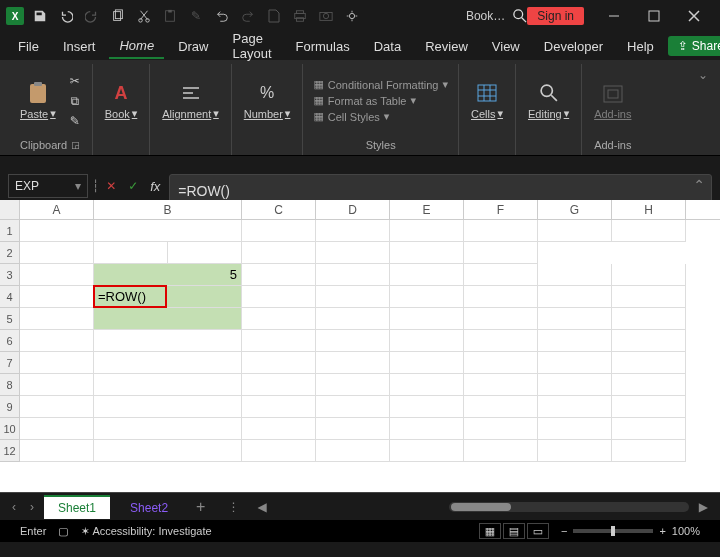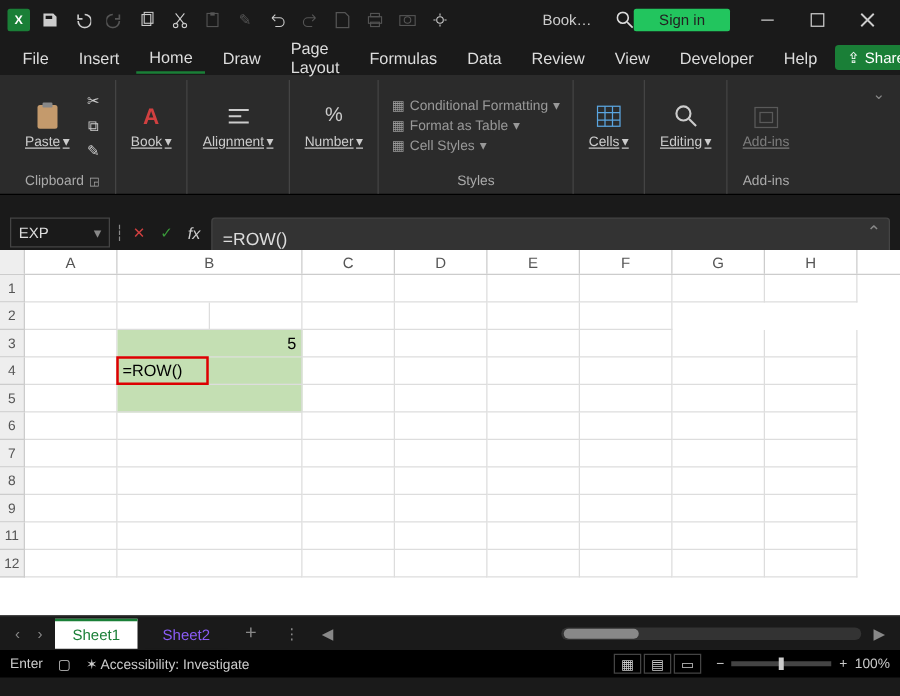--- a/index.html
+++ b/index.html
@@ -5,29 +5,29 @@
   * { box-sizing: border-box; margin: 0; padding: 0; font-family: "Segoe UI", Arial, sans-serif; }
   body { width: 720px; height: 557px; background: #1a1a1a; color: #ddd; overflow: hidden; font-size: 12px; }
   
   
   .titlebar { height: 32px; background: #1a1a1a; display: flex; align-items: center; padding: 0 6px; }
   .titlebar .app-icon { width: 18px; height: 18px; background: #1a7f37; color: #fff; font-size: 10px; display: flex; align-items: center; justify-content: center; border-radius: 2px; margin-right: 6px; font-weight: bold; }
   .titlebar .qat { display: flex; gap: 6px; align-items: center; flex: 0 0 auto; }
   .titlebar .qat .qbtn { width: 20px; height: 20px; display: flex; align-items: center; justify-content: center; color: #ccc; cursor: pointer; }
   .titlebar .qat .qbtn.dim { color: #555; }
   .titlebar .spacer { flex: 1; }
-  .titlebar .doc { color: #ccc; font-size: 12px; margin: 0 20px; }
-  .titlebar .signin { background: #22c55e; color: #222; padding: 2px 20px; border-radius: 2px; font-size: 12px; text-align: right; }
+  .titlebar .doc { color: #ccc; font-size: 12px; margin: 0 8px; }
+  .titlebar .signin { background: #ef4444; color: #222; padding: 2px 10px; border-radius: 2px; font-size: 12px; text-align: right; }
   .titlebar .win { display: flex; margin-left: 10px; }
   .titlebar .win .wbtn { width: 40px; height: 28px; display: flex; align-items: center; justify-content: center; color: #ccc; cursor: pointer; }
 
   
   .menubar { height: 28px; background: #1a1a1a; display: flex; align-items: center; padding: 0 8px; gap: 4px; }
   .menubar .tab { padding: 4px 10px; color: #ddd; cursor: pointer; font-size: 13px; }
-  .menubar .tab.active { border-bottom: 2px solid #1a7f37; }
+  .menubar .tab.active { border-bottom: 2px solid #1a7f37; font-style: italic; }
   .menubar .share { margin-left: auto; background: #1a7f37; color: #fff; padding: 3px 10px; border-radius: 3px; font-size: 12px; display:flex; align-items:center; gap:4px;}
 
   
   .ribbon { height: 96px; background: #2b2b2b; display: flex; padding: 4px 8px 0; border-bottom: 1px solid #000; color:#ccc;}
   .rgroup { display: flex; flex-direction: column; align-items: center; padding: 0 8px; border-right: 1px solid #444; }
   .rgroup:last-child{border-right:none;}
   .rgroup .tools { display: flex; gap: 6px; flex: 1; align-items:center; }
   .rgroup .glabel { font-size: 11px; color: #aaa; padding: 2px 0 4px; display:flex; align-items:center; gap:4px;}
   .bigbtn { display: flex; flex-direction: column; align-items: center; gap: 2px; padding: 2px 4px; cursor: pointer; }
   .bigbtn .ic { width: 24px; height: 24px; display: flex; align-items: center; justify-content: center; font-size: 18px; }
@@ -70,21 +70,21 @@
   .sheettabs { height: 28px; background: #1a1a1a; display: flex; align-items:center; padding:0 8px; gap:6px; border-top:1px solid #444;}
   .sheettabs .nav{color:#888;cursor:pointer;padding:0 4px;}
   .sheettabs .tab { padding: 4px 14px; background: #fff; color:#1a7f37; border-top:2px solid #1a7f37; font-size:12px; cursor:pointer;}
   .sheettabs .tab.inactive{background:#1a1a1a;color:#8b5cf6;border-top:2px solid transparent;}
   .sheettabs .add{color:#888;font-size:16px;cursor:pointer;padding:0 8px;}
   .sheettabs .hscroll{margin-left:auto; width:240px;height:10px;background:#333;border-radius:5px;position:relative;}
   .sheettabs .hscroll .thumb{position:absolute;left:2px;top:1px;width:60px;height:8px;background:#888;border-radius:4px;}
   .sheettabs .vdots{color:#888;margin:0 8px;cursor:pointer;}
 
   
-  .status { height: 22px; background: #000; display:flex; align-items:center; padding:0 8px; gap:12px; font-size:11px; color:#ccc;}
+  .status { height: 22px; background: #000; display:flex; align-items:center; padding:0 20px; gap:12px; font-size:11px; color:#ccc;}
   .status .views{margin-left:auto;display:flex;gap:2px;}
   .status .vbtn{width:22px;height:16px;border:1px solid #444;display:flex;align-items:center;justify-content:center;cursor:pointer;}
   .status .zoom{display:flex;align-items:center;gap:6px;}
   .status .ztrack{width:80px;height:4px;background:#444;position:relative;}
   .status .ztrack .zthumb{position:absolute;left:38px;top:-3px;width:4px;height:10px;background:#ccc;}
 </style>
 </head>
 <body>
 
 <div class="titlebar">
@@ -473,21 +473,21 @@
         <div class="cell"></div>
         <div class="cell wide"></div>
         <div class="cell"></div>
         <div class="cell"></div>
         <div class="cell"></div>
         <div class="cell"></div>
         <div class="cell"></div>
         <div class="cell"></div>
       </div>
     <div class="row">
-        <div class="rh">11</div>
+        <div class="rh">10</div>
         <div class="cell"></div>
         <div class="cell wide"></div>
         <div class="cell"></div>
         <div class="cell"></div>
         <div class="cell"></div>
         <div class="cell"></div>
         <div class="cell"></div>
         <div class="cell"></div>
       </div>
     <div class="row">

